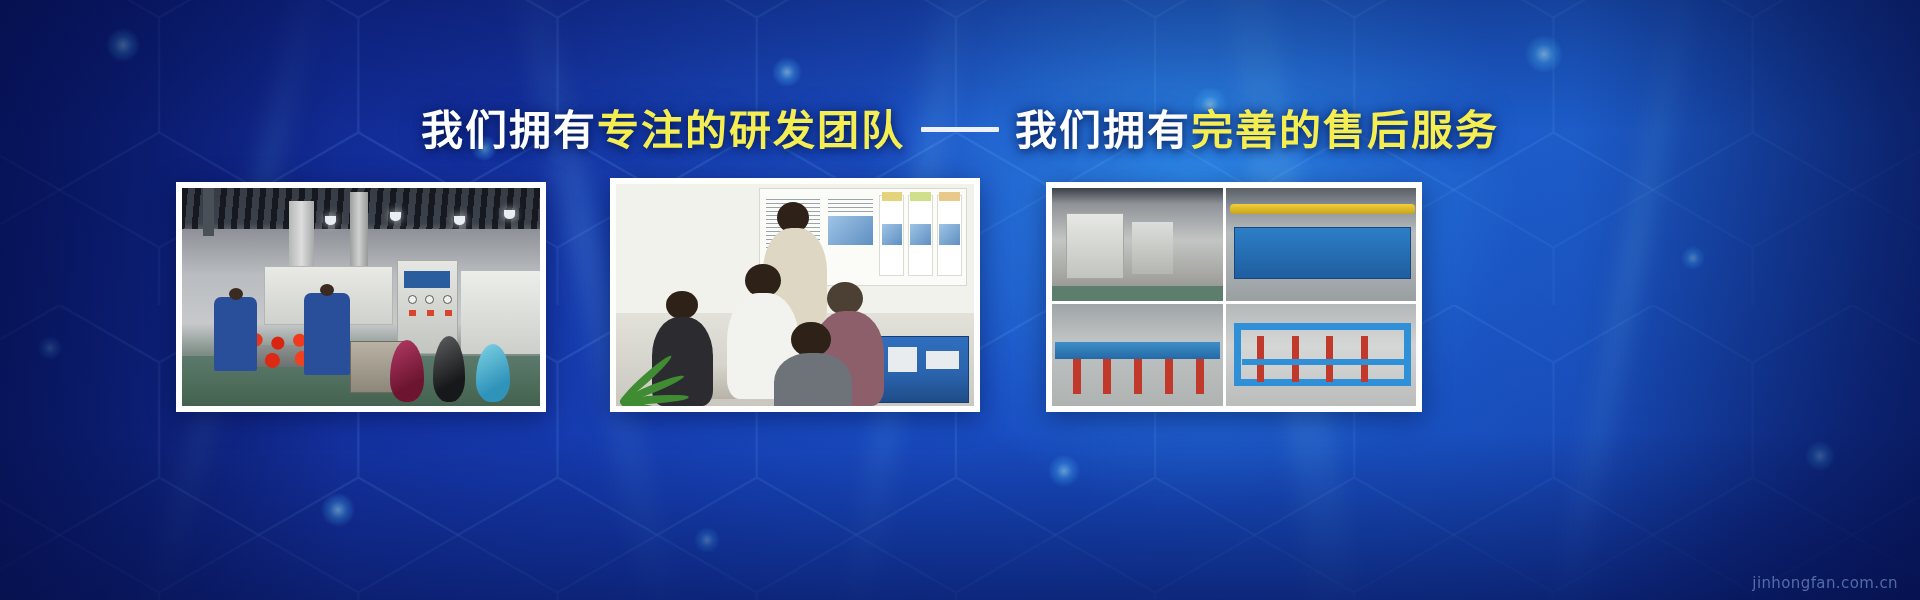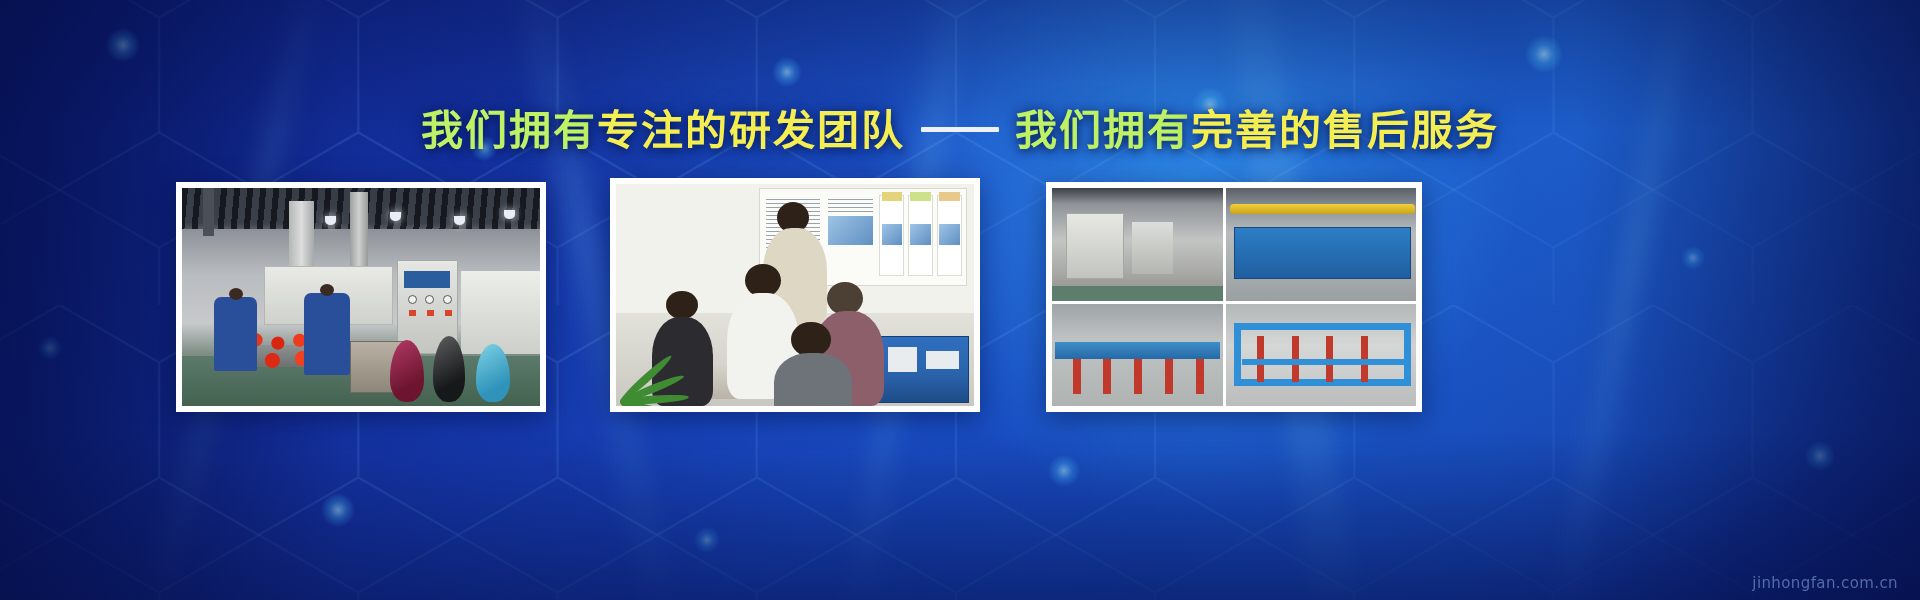--- a/index.html
+++ b/index.html
@@ -70,21 +70,21 @@
     left: 0;
     width: 100%;
     text-align: center;
     white-space: nowrap;
     font-size: 42px;
     line-height: 1;
     letter-spacing: 2px;
     font-weight: 700;
     text-shadow: 0 2px 10px rgba(0,18,70,0.85), 0 0 22px rgba(10,30,110,0.6);
   }
-  .hl-white { color: #bef264; }
+  .hl-white { color: #ffffff; }
   .hl-accent { color: #f4ee52; }
   .hl-dash {
     display: inline-block;
     vertical-align: middle;
     width: 78px;
     height: 5px;
     margin: 0 16px 8px 16px;
     background: #eef1f5;
     border-radius: 1px;
   }

